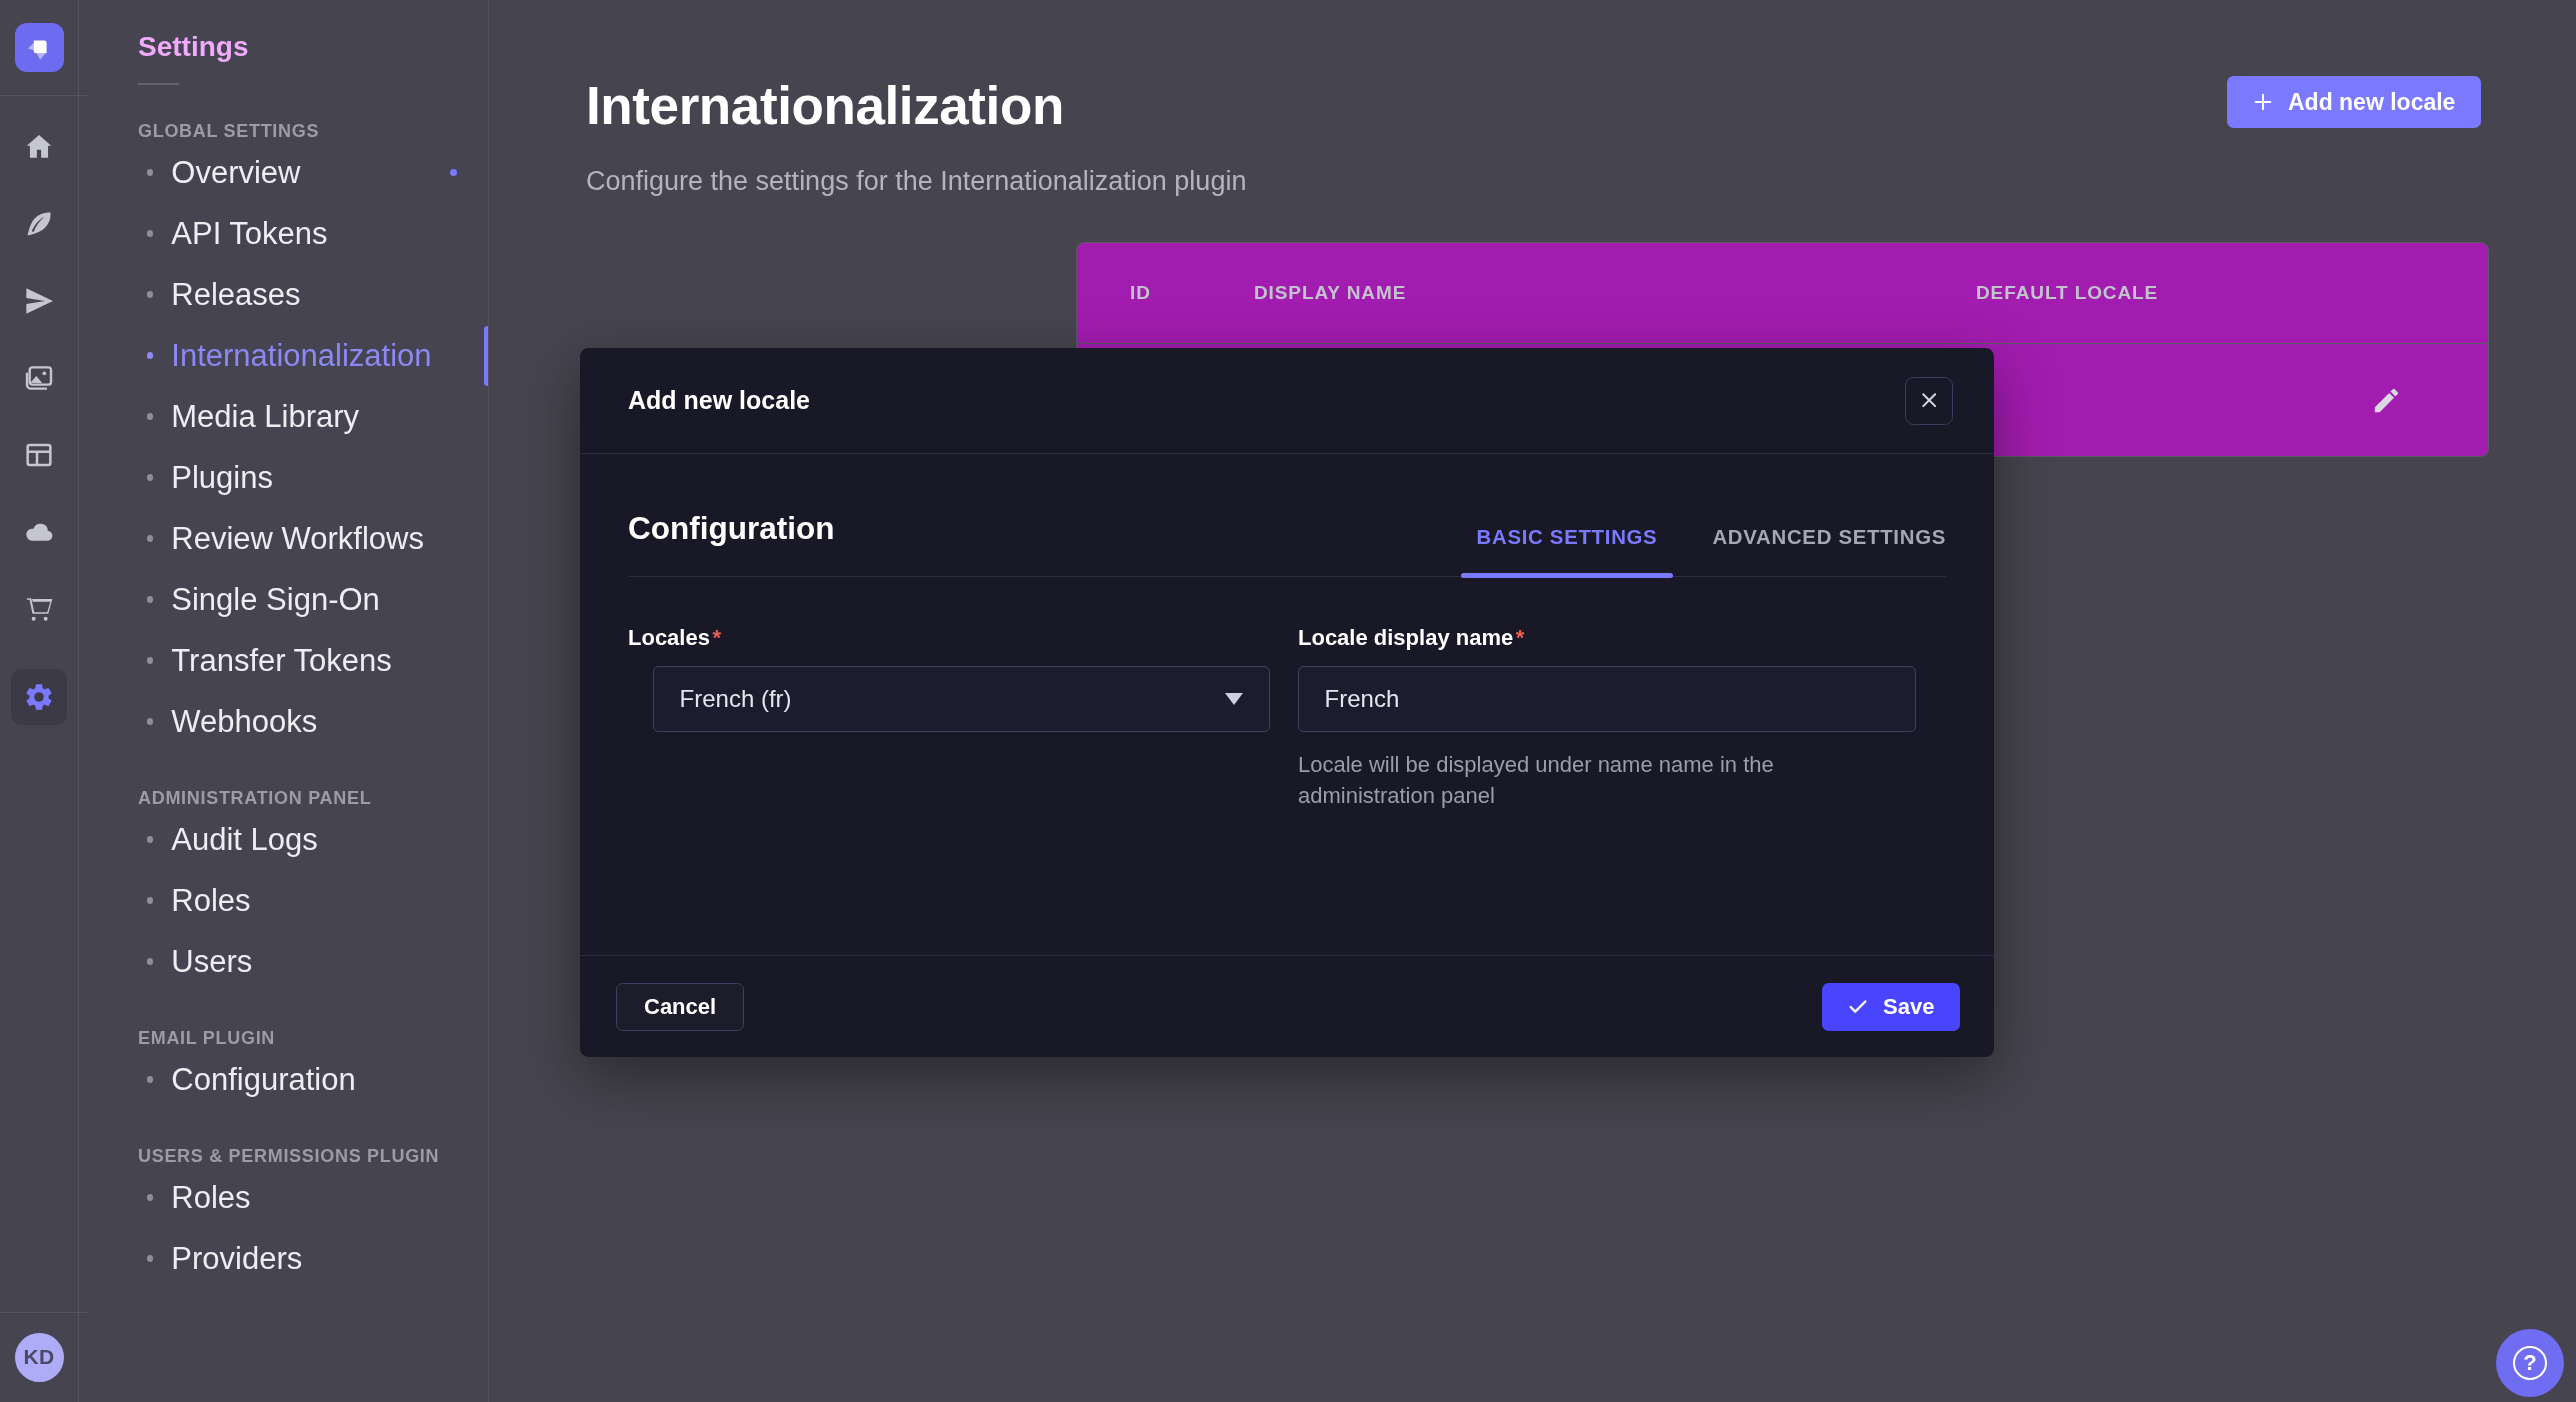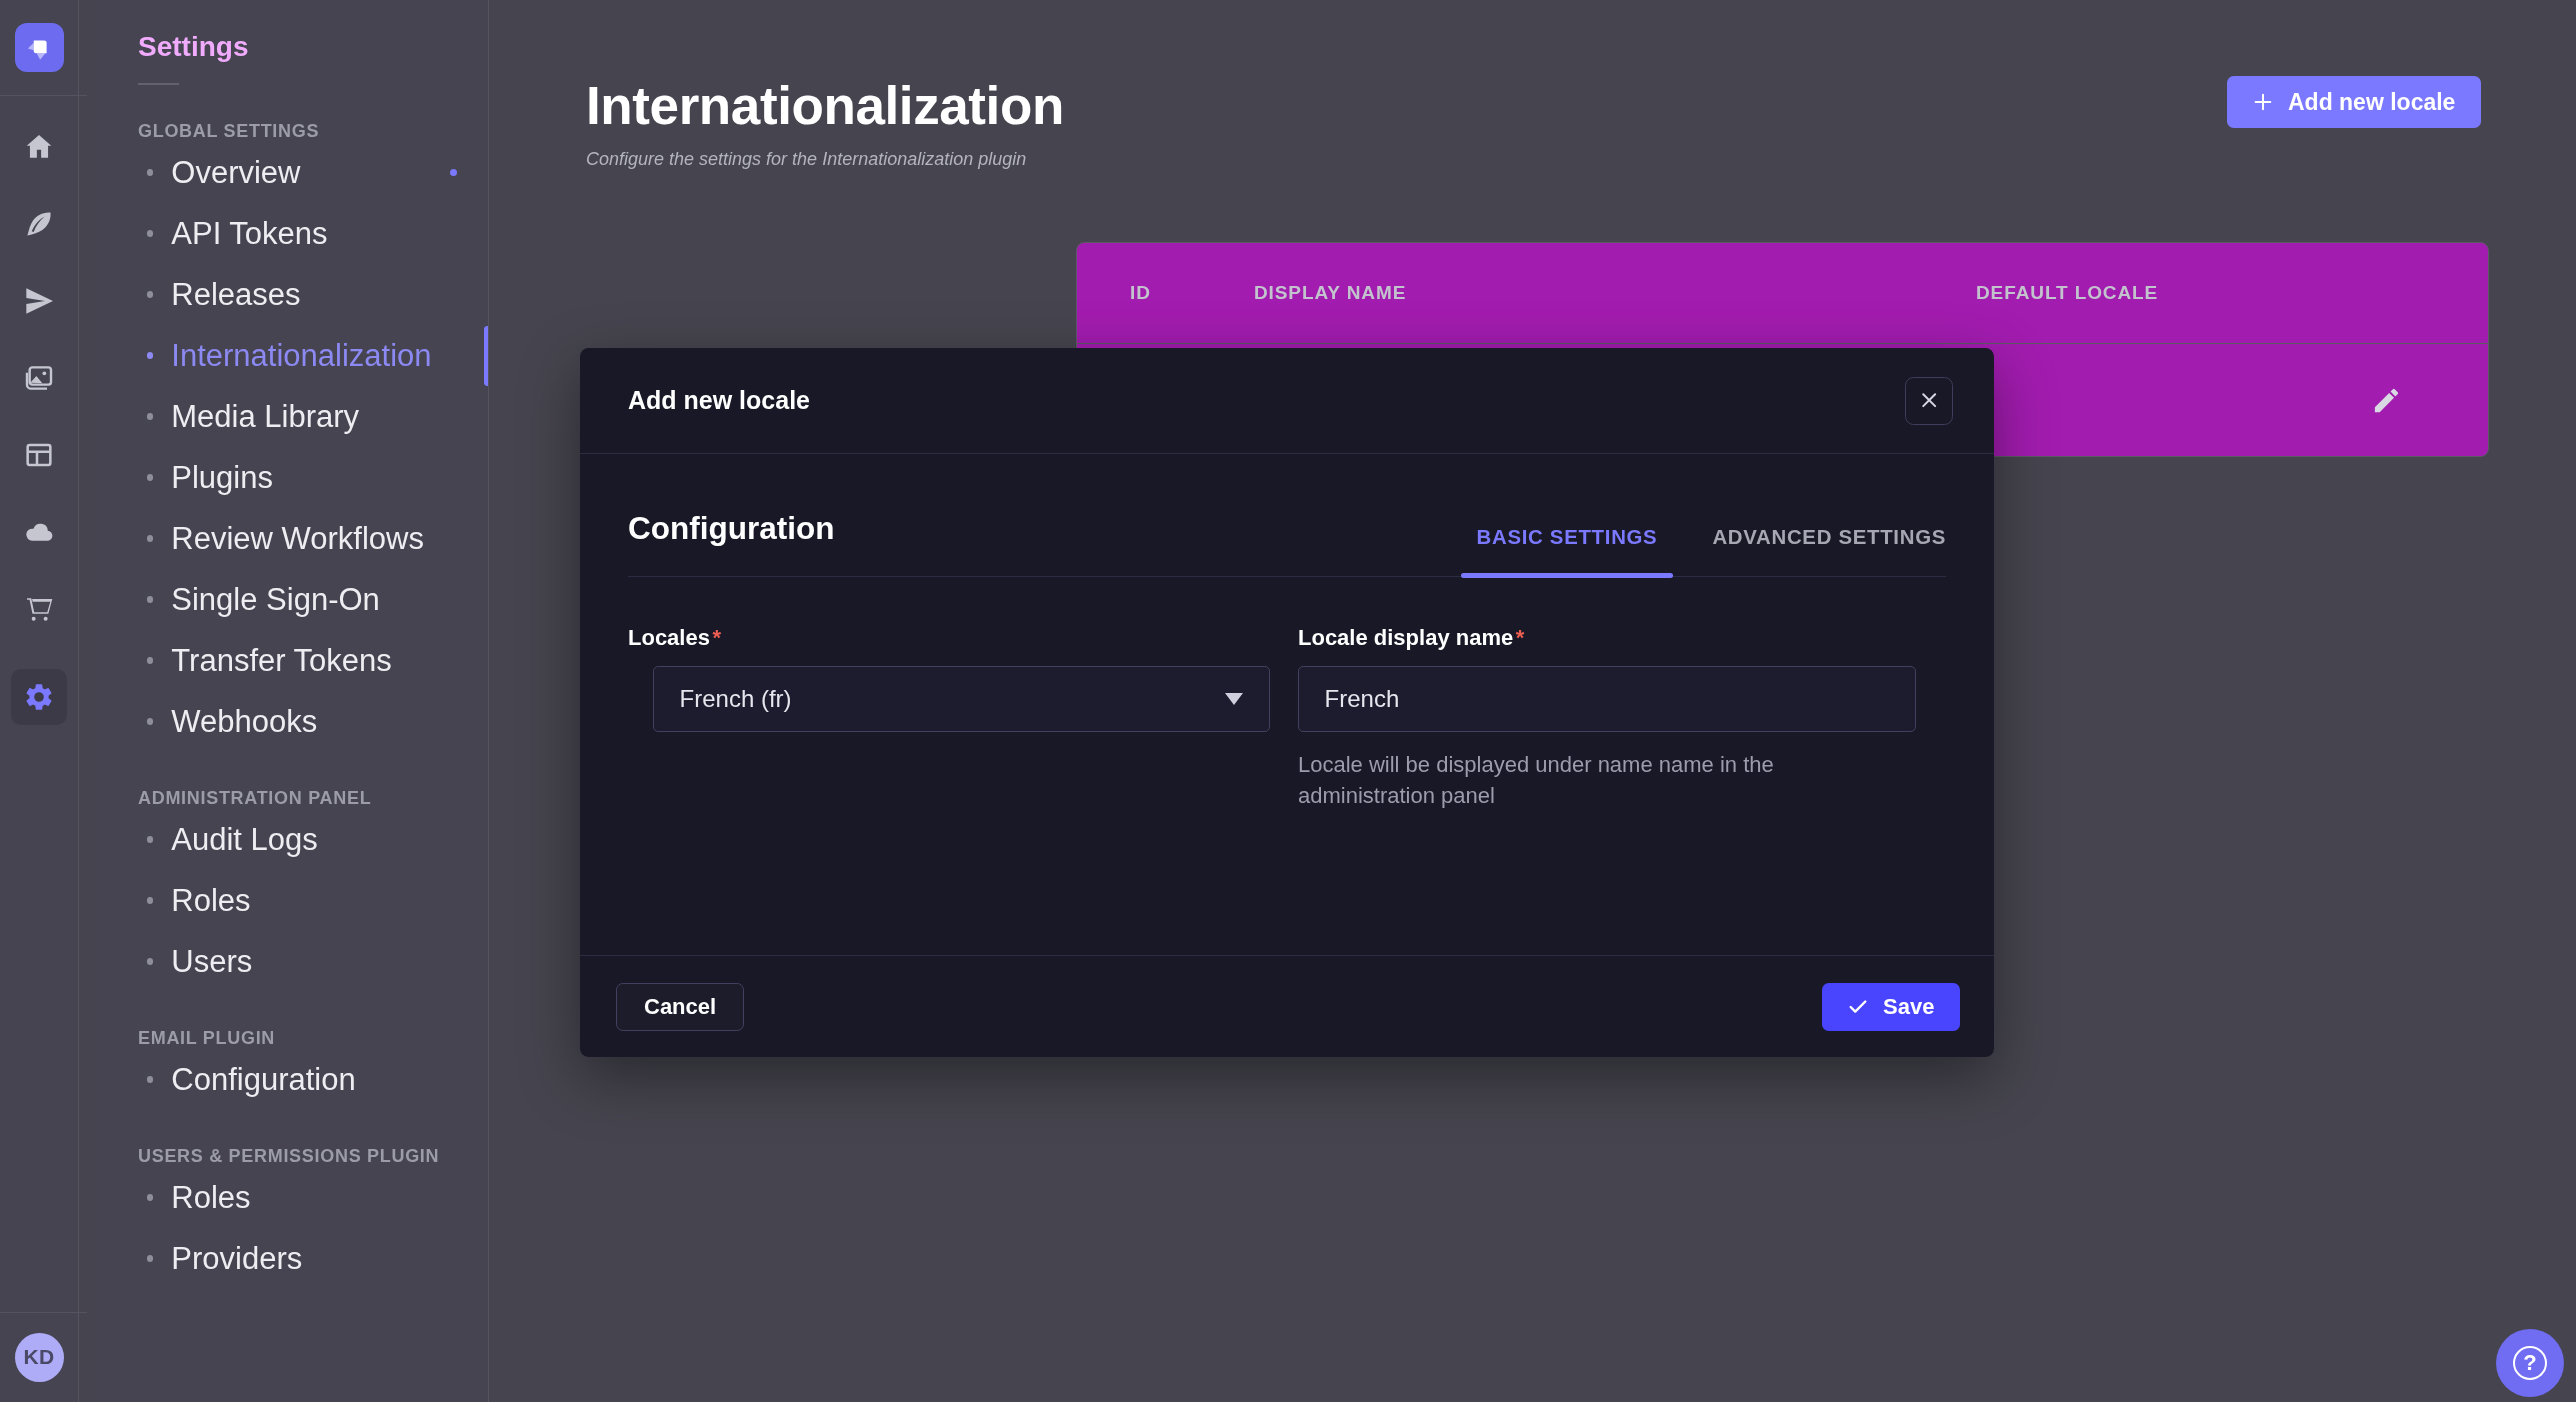--- a/index.html
+++ b/index.html
@@ -64,21 +64,21 @@
   }
   .notif-dot {
     position:absolute; right:10.2px; width:7.7px; height:7.7px; border-radius:50%;
     background:#7b79ff;
   }
 
   
   .main { position:absolute; left:490px; top:0; right:0; bottom:0; }
   .page-header { position:relative; padding:75px 95px 0 96px; }
   .page-title { font-size:53px; font-weight:700; letter-spacing:-0.4px; color:#ffffff; }
-  .page-subtitle { margin-top:13px; font-size:18px; color:#b4b4bf;font-style:italic; }
+  .page-subtitle { margin-top:30px; font-size:27px; color:#b4b4bf; }
   .add-btn {
     position:absolute; right:95px; top:76px; height:52px;
     background:#7b79ff; border:none; border-radius:6.8px;
     color:#ffffff; font-size:23px; font-weight:600;
     display:flex; align-items:center; gap:13.6px; padding:0 25.6px;
     font-family:inherit; cursor:pointer;
   }
   .add-btn svg { width:22px; height:22px; }
 
   .table-card {

